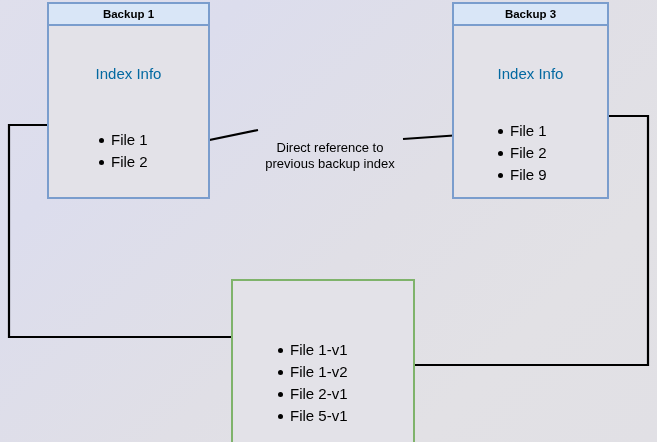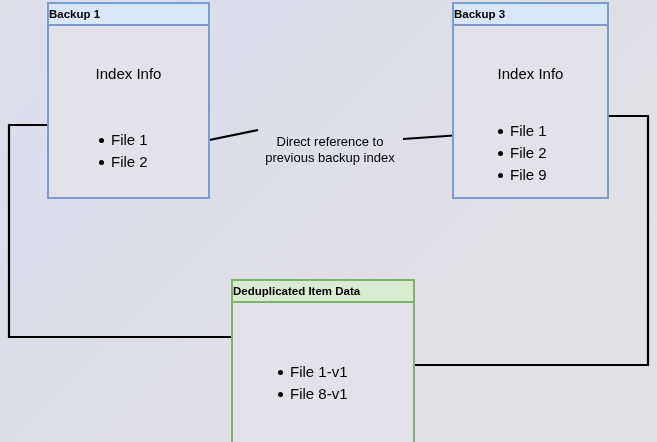--- a/index.html
+++ b/index.html
@@ -34,42 +34,42 @@
     border: 2px solid #7a9dcd;
     background: #e3e2e8;
   }
   .node.green {
     border-color: #7fb36b;
   }
   .node-title {
     box-sizing: border-box;
     height: 22px;
     line-height: 20px;
-    text-align: left;
+    text-align: center;
     font-size: 11.5px;
     font-weight: bold;
     color: #000;
     background: #d9e6f7;
     border-bottom: 2px solid #7a9dcd;
   }
   .node.green .node-title {
     background: #d9ecd0;
     border-bottom-color: #7fb36b;
   }
   .node-body {
     position: relative;
     height: calc(100% - 22px);
   }
   .index-label {
     position: absolute;
     left: 0;
     right: 0;
     text-align: center;
     font-size: 15px;
-    color: #000000;
+    color: #0369a1;
   }
   .file-list {
     position: absolute;
     margin: 0;
     padding: 0;
     list-style: none;
   }
   .file-list li {
     position: relative;
     font-size: 15px;
@@ -135,25 +135,26 @@
       <div class="index-label" style="top:39px;">Index Info</div>
       <ul class="file-list" style="left:42px; top:94px;">
         <li>File 1</li>
         <li>File 2</li>
         <li>File 9</li>
       </ul>
     </div>
   </div>
 
   <div class="node green" style="left:231px; top:279px; width:184px; height:165px;">
-    <div class="node-title">Deduplicated Item Data</div>
     <div class="node-body">
       <ul class="file-list" style="left:43px; top:36px;margin-top:22px;">
         <li>File 1-v1</li>
-        <li>File 8-v1</li>
+        <li>File 1-v2</li>
+        <li>File 2-v1</li>
+        <li>File 5-v1</li>
       </ul>
     </div>
   </div>
 
-  <div class="edge-label" style="left:250px; top:134px; width:160px;">Direct reference to
+  <div class="edge-label" style="left:250px; top:140px; width:160px;">Direct reference to
 previous backup index</div>
 
 </div>
 
 </body></html>

